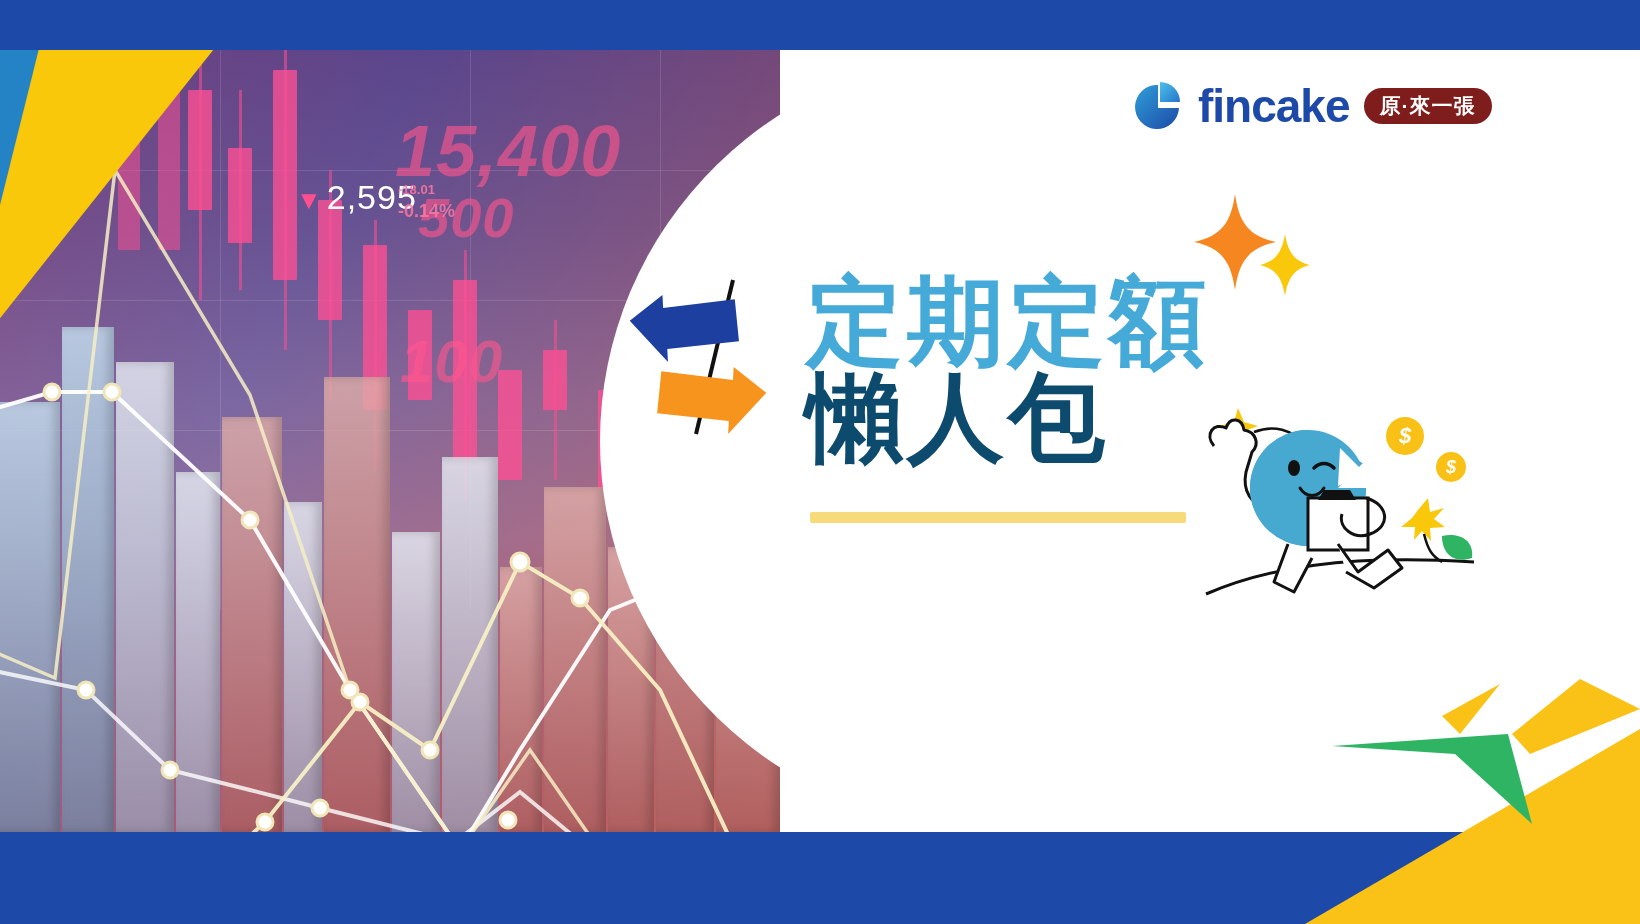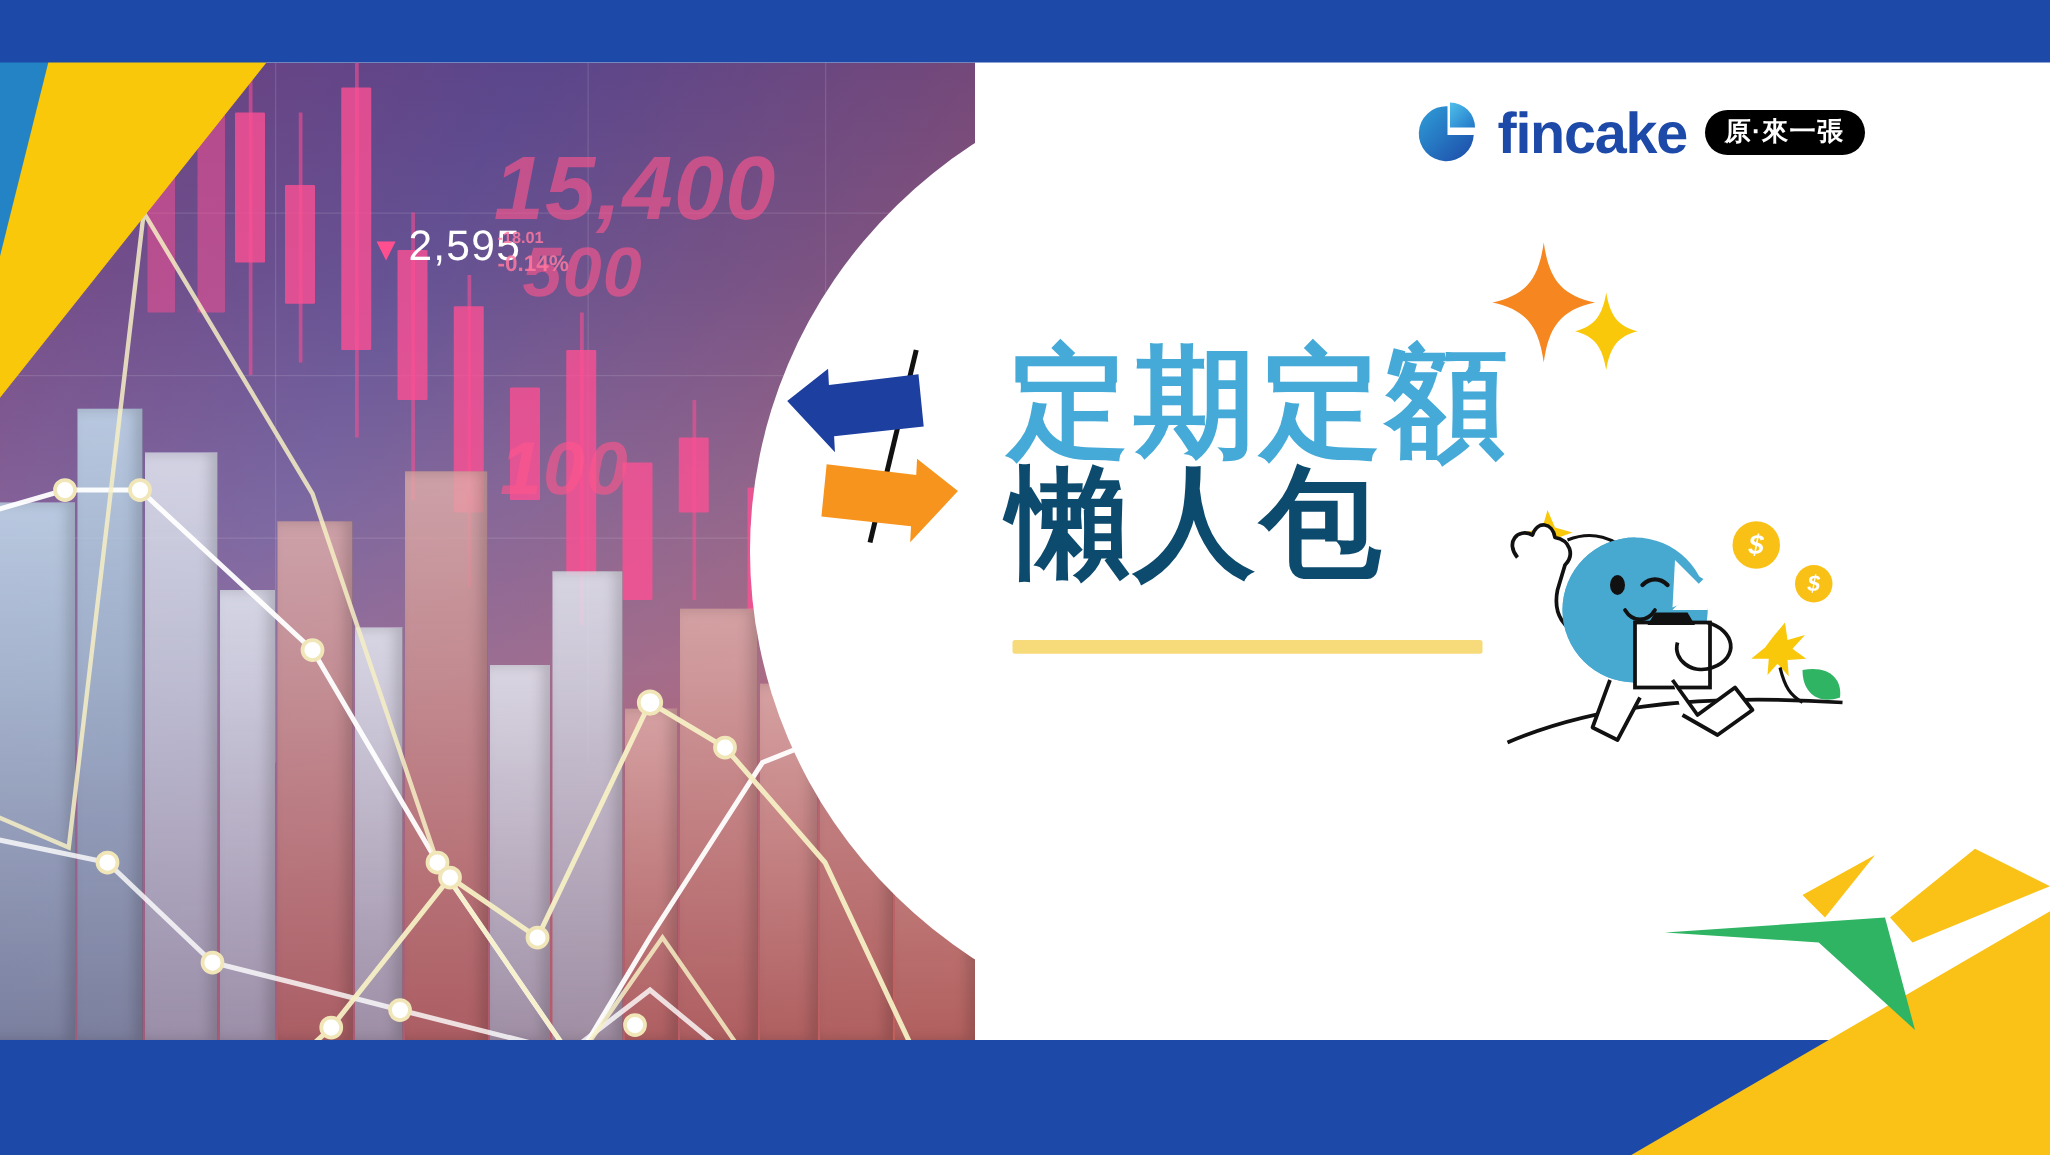--- a/index.html
+++ b/index.html
@@ -54,21 +54,21 @@
   .tri-yellow-tl{position:absolute;left:0;top:40px;width:0;height:0;
       border-left:180px solid #fac80a;border-bottom:330px solid transparent;
       transform:skewX(-14deg);z-index:31;}
 
   .deco-br{position:absolute;right:0;bottom:0;width:380px;height:300px;z-index:45;}
 
   
   .logo{position:absolute;left:1128px;top:78px;display:flex;align-items:center;gap:14px;z-index:50;}
   .logo-mark{width:56px;height:56px;position:relative;}
   .logo-word{font-size:46px;font-weight:700;color:#1d4aa8;letter-spacing:-1px;line-height:1;}
-  .logo-badge{background:#000000;color:#fff;border-radius:999px;padding:7px 16px 8px;
+  .logo-badge{background:#7f1d1d;color:#fff;border-radius:999px;padding:7px 16px 8px;
               font-size:21px;font-weight:700;letter-spacing:1px;line-height:1;}
 
   
   .arrows{position:absolute;left:618px;top:262px;width:160px;height:190px;z-index:50;}
 
   
   .spark{position:absolute;z-index:50;}
 
   
   .title{position:absolute;left:806px;top:274px;z-index:50;}
@@ -122,21 +122,21 @@
       <div class="cdl" style="left:543px;top:300px;width:24px;height:60px;"></div>
       <div class="wick" style="left:554px;top:270px;height:160px;"></div>
       <div class="cdl" style="left:598px;top:340px;width:24px;height:100px;"></div>
       <div class="cdl" style="left:643px;top:260px;width:24px;height:150px;"></div>
       <div class="cdl" style="left:118px;top:70px;width:22px;height:130px;opacity:.5;"></div>
       <div class="cdl" style="left:158px;top:30px;width:22px;height:170px;opacity:.5;"></div>
     </div>
 
     <span class="tick" style="left:395px;top:60px;font-size:72px;">15,400</span>
     <span class="tick" style="left:418px;top:135px;font-size:56px;">500</span>
-    <span class="tick" style="left:400px;top:290px;font-size:60px;">100</span>
+    <span class="tick" style="left:400px;top:277px;font-size:60px;">100</span>
 
     <div class="price" style="left:296px;top:128px;">
       <span class="tri">▼</span><span>2,595</span>
     </div>
     <span class="ticker-small" style="left:398px;top:132px;font-size:13px;">-18.01</span>
     <span class="ticker-small" style="left:398px;top:151px;font-size:18px;">-0.14%</span>
 
     <div class="city">
       <div class="bld cool" style="left:-10px;width:70px;height:430px;"></div>
       <div class="bld cool" style="left:62px;width:52px;height:505px;"></div>

